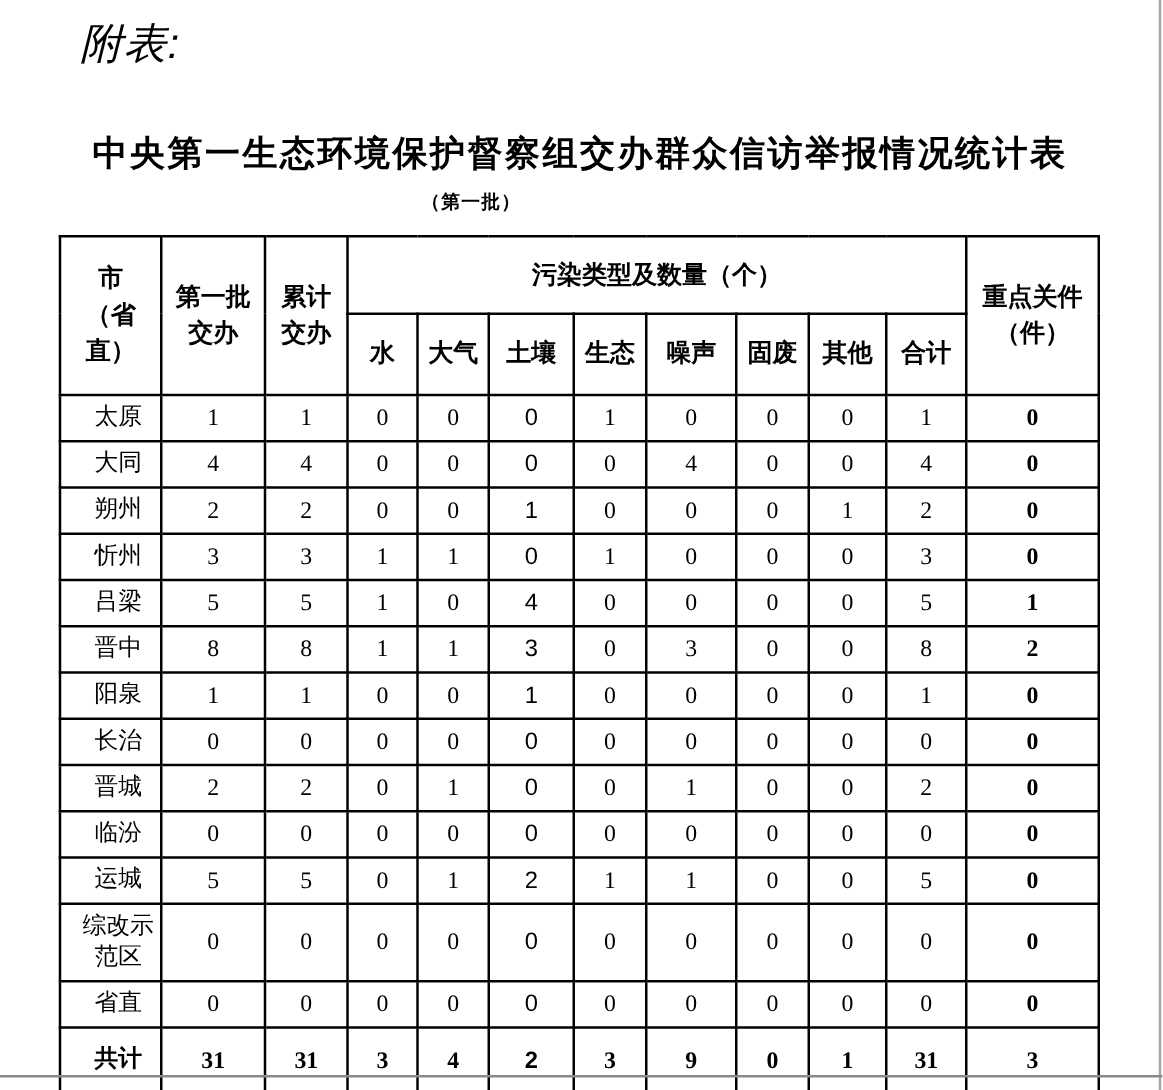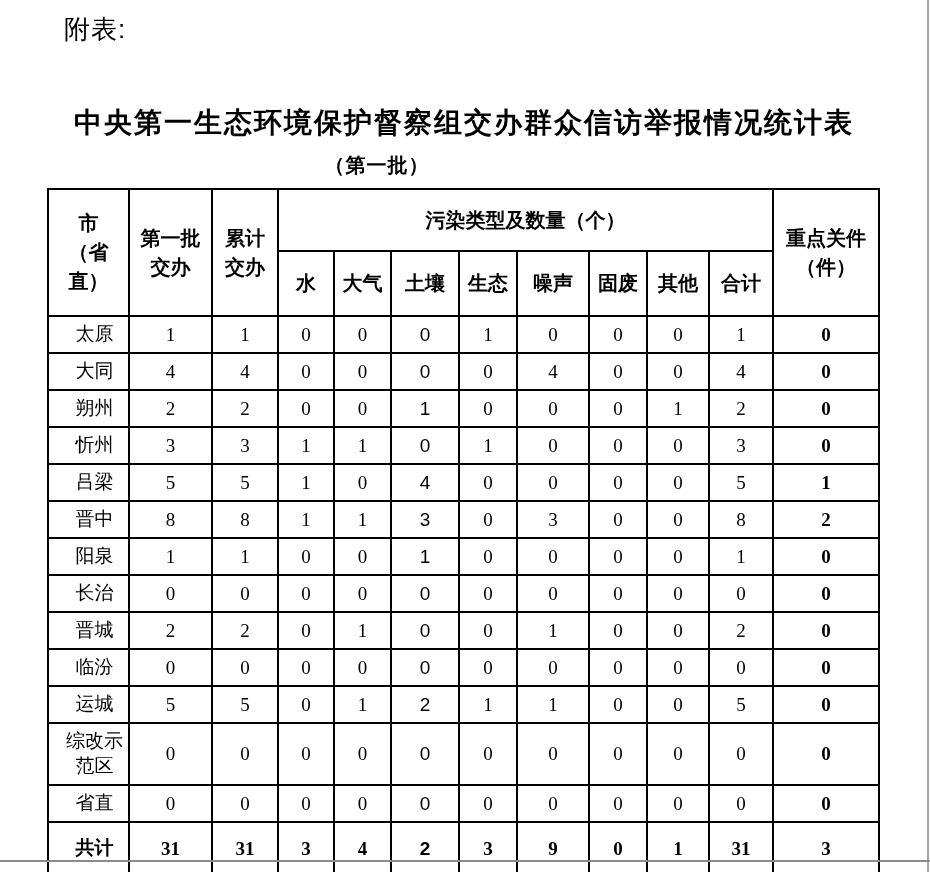--- a/index.html
+++ b/index.html
@@ -7,33 +7,33 @@
   body {
     position:relative;
     width:930px; height:872px;
     overflow:hidden;
     font-family:"Liberation Serif", serif;
     color:#000;
   }
   .annex-label {
     position:absolute; left:64px; top:12px;
     font-family:"Liberation Sans", sans-serif;
-    font-size:26px; letter-spacing:1px;
+    font-size:34px; letter-spacing:1px;font-style:italic;
   }
   .doc-title {
     position:absolute; left:0; top:104px; width:928px;
     text-align:center;
     font-family:"Liberation Serif", serif;
     font-weight:bold; font-size:28px; letter-spacing:2px;
   }
   .doc-subtitle {
     position:absolute; left:0; top:152px; width:754px;
     text-align:center;
     font-family:"Liberation Serif", serif;
-    font-weight:bold; font-size:20px; letter-spacing:1px;
+    font-weight:bold; font-size:15px; letter-spacing:1px;
   }
   table.stats {
     position:absolute; left:47px; top:188px;
     border-collapse:collapse; table-layout:fixed;
     width:831px;
   }
   .stats th, .stats td {
     border:2px solid #000;
     text-align:center; vertical-align:middle;
     padding:0; overflow:hidden;

